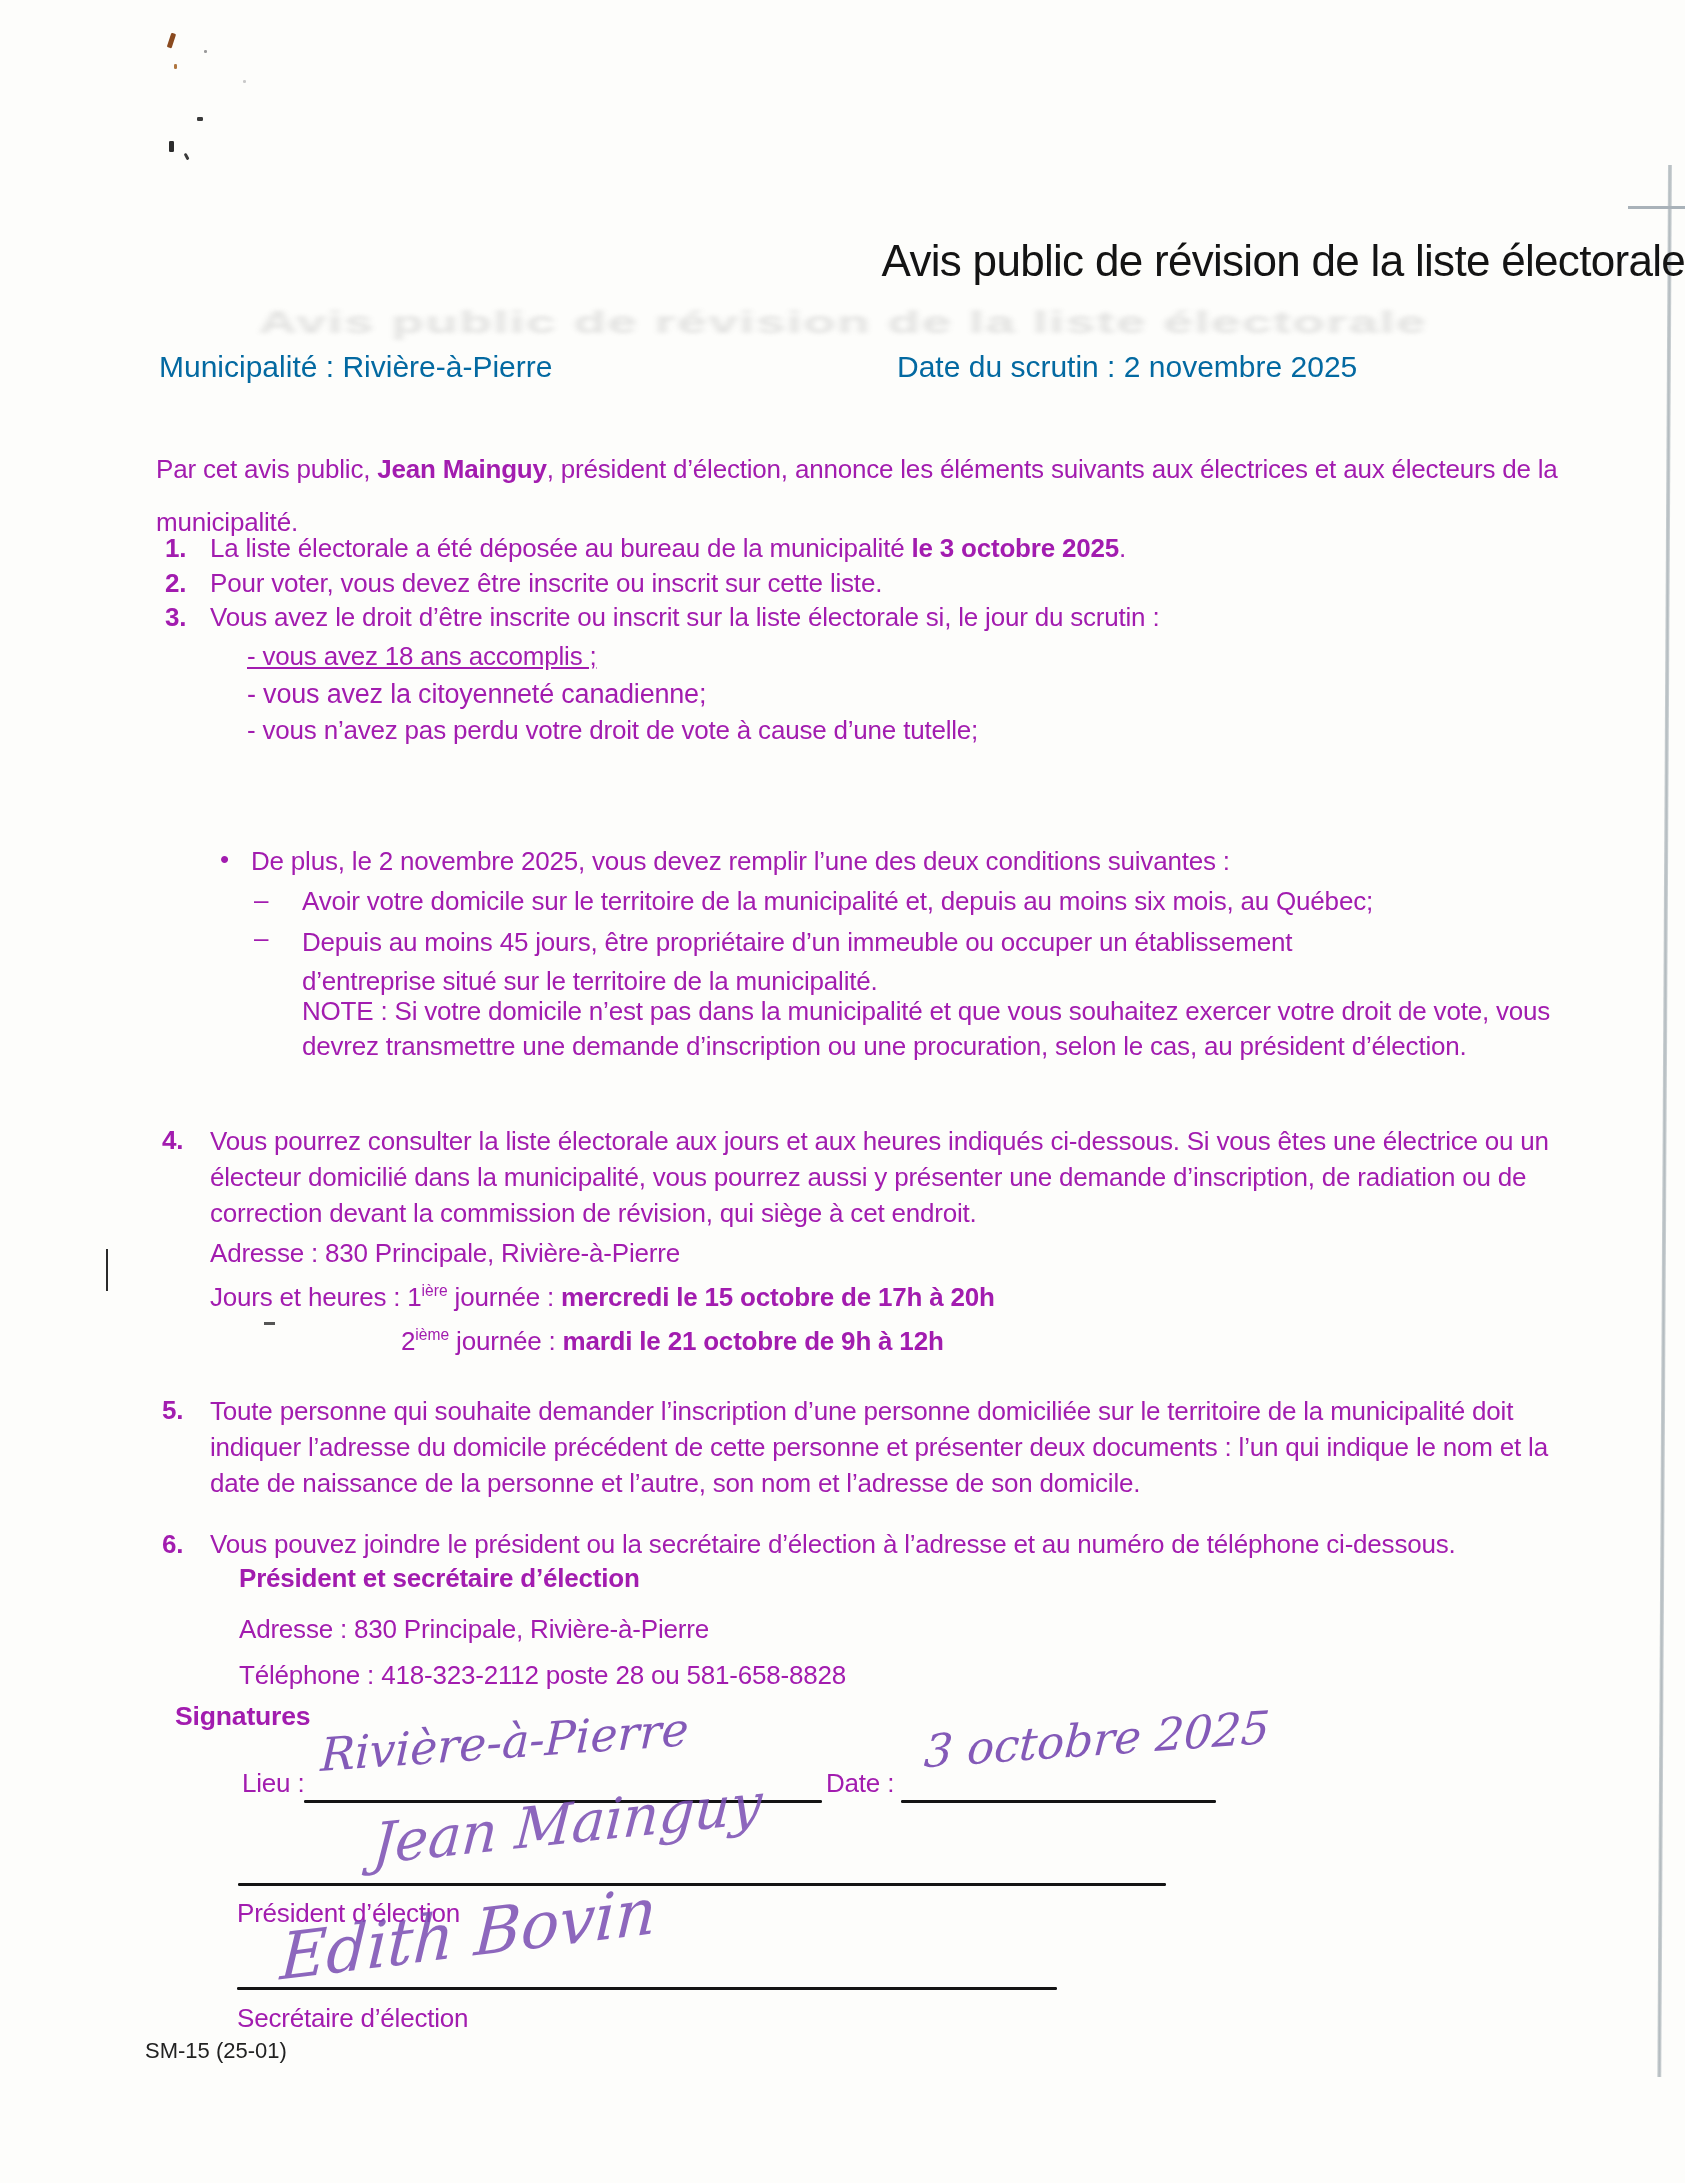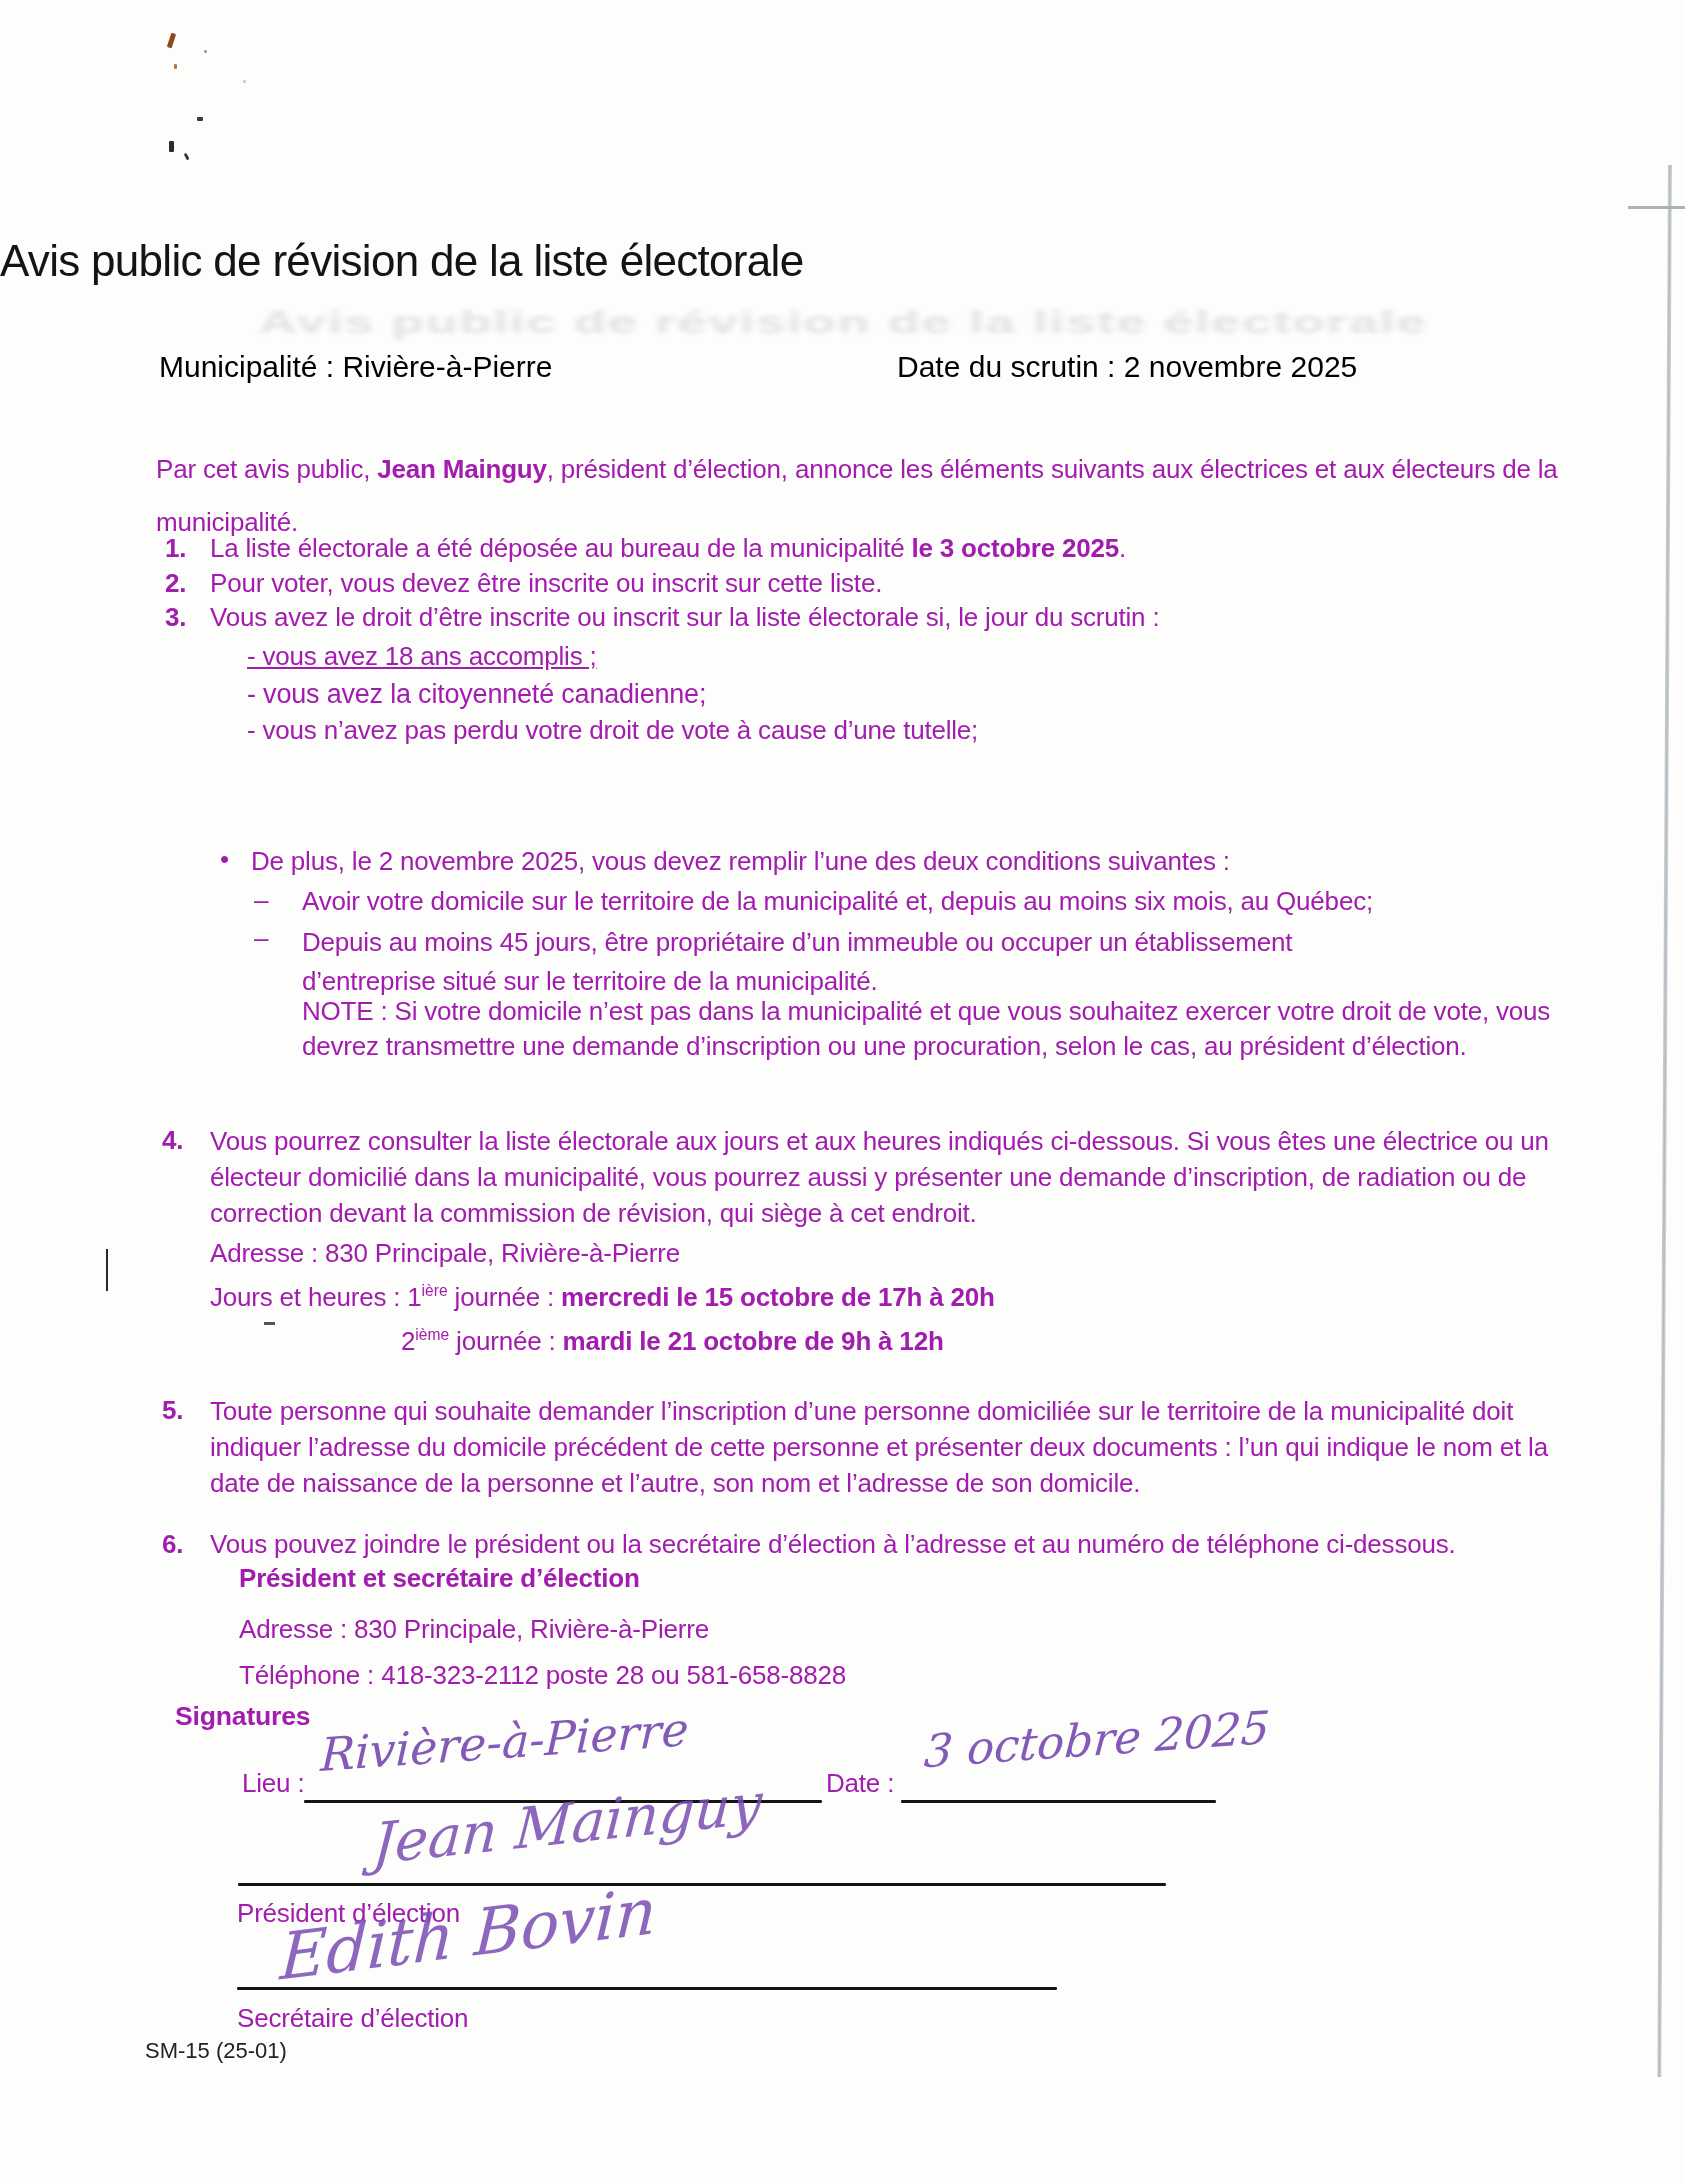--- a/index.html
+++ b/index.html
@@ -7,32 +7,32 @@
     position:relative;
     width:1685px;height:2183px;
     background:#fdfdfb;
     font-family:"Liberation Sans","DejaVu Sans",sans-serif;
     color:#1b1b1b;
     overflow:hidden;
   }
   .abs{position:absolute;}
   .title{
     left:0;right:0;top:236px;
-    text-align:left;
+    text-align:right;
     font-size:44px;letter-spacing:-0.7px;
     color:#141414;font-weight:400;
   }
   .title-ghost{
     left:50%;top:300px;
     transform:translateX(-50%) scale(1.32,.8);
     font-size:40px;letter-spacing:1.3px;
     color:#6a6a6a;opacity:.18;filter:blur(2.7px);
     white-space:nowrap;font-weight:700;
   }
-  .meta{font-size:30px;color:#000000;}
+  .meta{font-size:30px;color:#0369a1;}
   .body-text{font-size:26px;letter-spacing:-0.2px;line-height:1.35;color:#a21caf;}
   .num{font-weight:700;}
   .b{font-weight:700;}
   sup{font-size:.6em;vertical-align:super;letter-spacing:0;}
   .rule{background:#141414;height:2.7px;border-radius:1.3px;}
   .hand{
     font-family:"DejaVu Serif","Liberation Serif",serif;
     font-style:italic;color:#7a4db3;
     white-space:nowrap;opacity:.92;
   }

